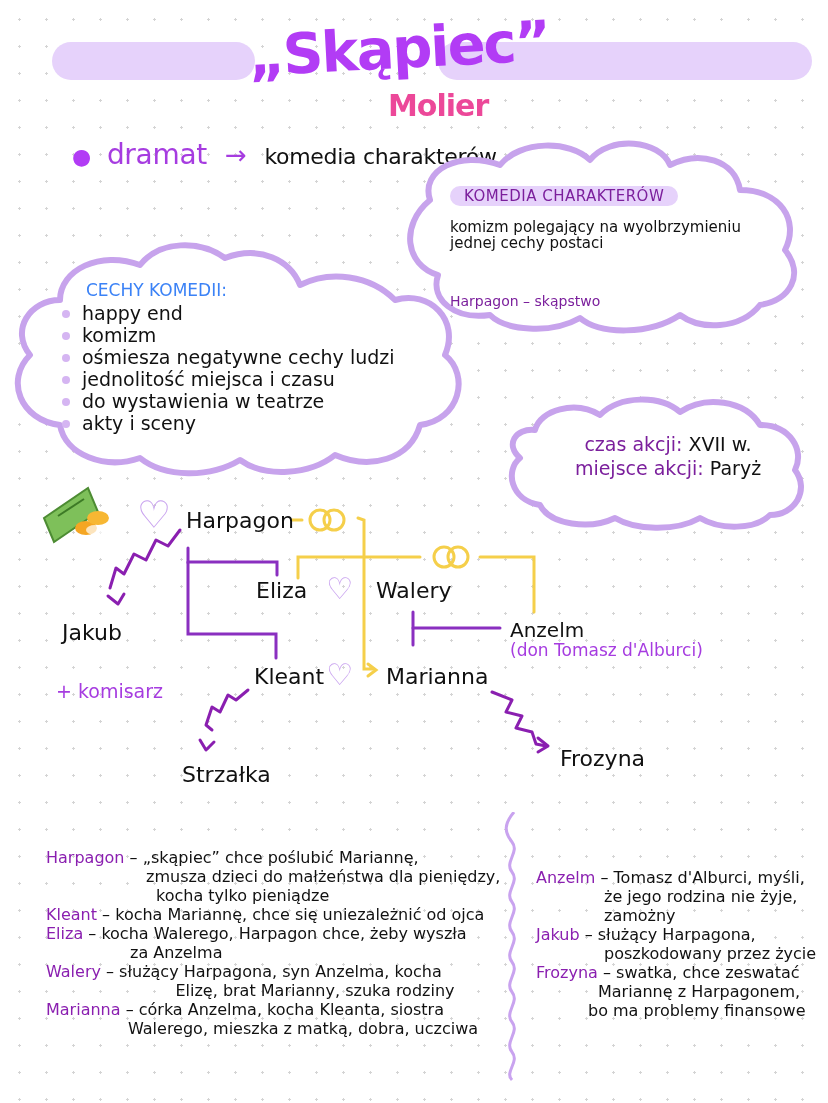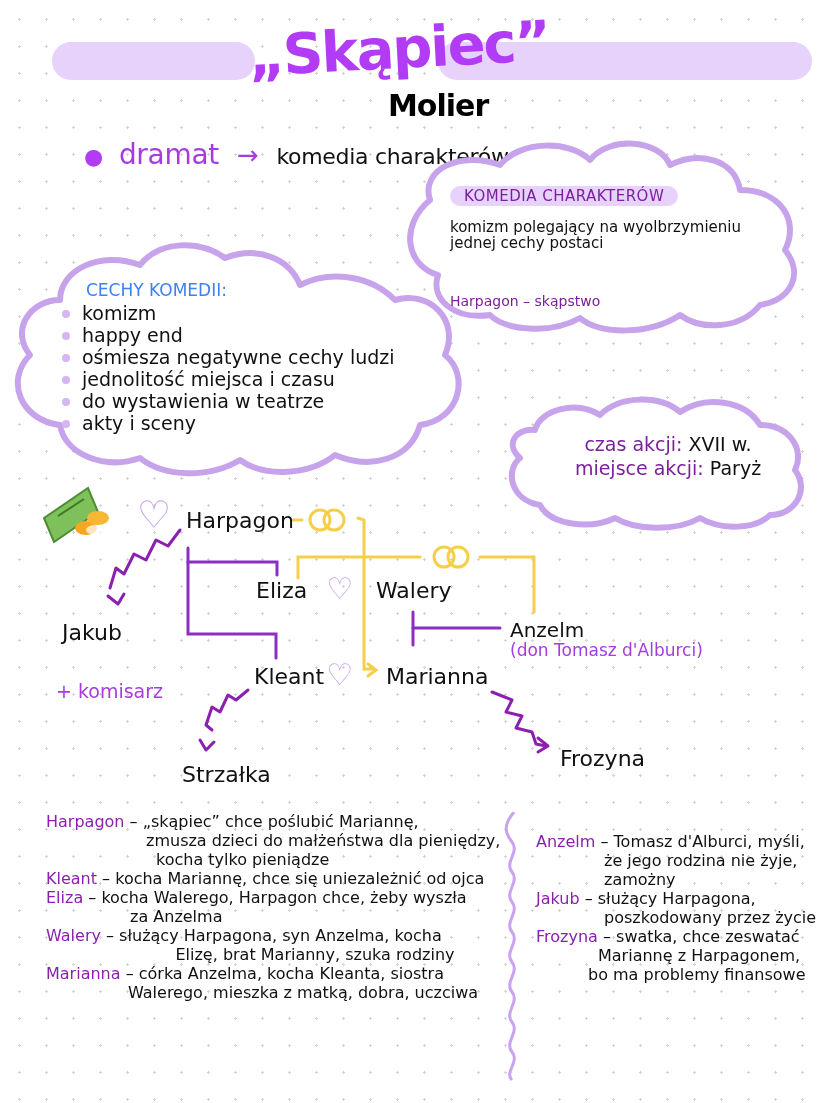--- a/index.html
+++ b/index.html
@@ -12,47 +12,47 @@
     font-family: "DejaVu Sans", sans-serif;
     color: #111;
   }
   .abs { position: absolute; }
   .hand { font-family: "DejaVu Sans", sans-serif; letter-spacing: -0.3px; }
   .title-bar { background: #e6d2fb; border-radius: 22px; height: 38px; }
   .title {
     font-family: "DejaVu Sans", sans-serif; font-weight: bold; color: #b23cf5;
     font-size: 56px; letter-spacing: -2px; transform: rotate(-3deg);
   }
-  .author { font-weight: bold; color: #000000; font-size: 30px; letter-spacing: -1px; }
+  .author { font-weight: bold; color: #ec4899; font-size: 30px; letter-spacing: -1px; }
   .violet { color: #a63ce0; }
   .plum { color: #7b1f9c; }
   .lilac { color: #3b82f6; }
   .black { color: #111; }
   .cloud-text { font-size: 19px; line-height: 22px; }
   .highlight { background: #e6d2fb; border-radius: 10px; padding: 1px 14px; }
   .tree-name { font-size: 22px; color: #111; }
-  .desc { font-size: 16px; line-height: 19px; color: #111; }
+  .desc { font-size: 16px; line-height: 19px; color: #111; margin-top: 36px; }
   .desc .nm { color: #8a1fb0; }
   ul.bullets { list-style: none; margin: 0; padding: 0; }
   ul.bullets li { position: relative; padding-left: 22px; }
   ul.bullets li::before {
     content: ""; position: absolute; left: 2px; top: 8px;
     width: 8px; height: 8px; border-radius: 50%; background: #d5b5f2;
   }
   .heart { color: #c9a3ef; font-size: 30px; line-height: 30px; }
 </style>
 </head>
 <body>
 
 <div class="abs title-bar" style="left:52px; top:42px; width:203px;"></div>
 <div class="abs title-bar" style="left:438px; top:42px; width:374px;"></div>
 <div class="abs title" style="left:248px; top:16px;">„Skąpiec”</div>
 <div class="abs author" style="left:388px; top:88px;">Molier</div>
 
-<div class="abs hand" style="left:72px; top:138px; font-size:26px;margin-left:12px;">
+<div class="abs hand" style="left:72px; top:138px; font-size:26px;">
   <span style="color:#b23cf5; font-size:22px;">●</span>
   <span class="violet" style="margin-left:8px; font-size:28px;">dramat</span>
   <span class="violet" style="margin:0 10px;">→</span>
   <span class="black" style="font-size:22px;">komedia charakterów</span>
 </div>
 
 <svg class="abs" style="left:0; top:0;" width="828" height="560" viewBox="0 0 828 560">
   <g fill="#ffffff" stroke="#c7a3ec" stroke-width="6" stroke-linejoin="round">
 
     <path d="M430,200 C420,170 460,150 500,165 C520,140 570,140 590,160 C610,135 660,140 670,165 C700,150 735,160 740,190 C780,190 800,220 785,250 C805,275 790,300 760,305 C740,330 700,330 680,315 C650,335 600,335 580,318 C550,335 505,330 490,315 C455,320 430,300 438,275 C405,265 400,225 430,200 Z"></path>
@@ -66,22 +66,22 @@
 <div class="abs" style="left:450px; top:186px; width:330px;">
   <span class="highlight plum" style="font-size:15px; letter-spacing:0.5px;">KOMEDIA CHARAKTERÓW</span>
   <div class="cloud-text black" style="margin-top:14px; font-size:15px; line-height:16px;">komizm polegający na wyolbrzymieniu</div>
   <div class="cloud-text black" style="font-size:15px; line-height:16px;">jednej cechy postaci</div>
   <div class="cloud-text plum" style="font-size:14px; line-height:16px;margin-top:42px;">Harpagon – skąpstwo</div>
 </div>
 
 <div class="abs" style="left:60px; top:280px; width:380px;">
   <div class="lilac" style="margin-left:26px; font-size:17px;">CECHY KOMEDII:</div>
   <ul class="bullets cloud-text black" style="margin-top:2px;">
+    <li>happy end</li>
     <li>komizm</li>
-    <li>happy end</li>
     <li>ośmiesza negatywne cechy ludzi</li>
     <li>jednolitość miejsca i czasu</li>
     <li>do wystawienia w teatrze</li>
     <li>akty i sceny</li>
   </ul>
 </div>
 
 <div class="abs" style="left:548px; top:432px; width:240px; text-align:center; font-size:19px; line-height:24px;">
   <div>
     <span class="plum">czas akcji:</span>

